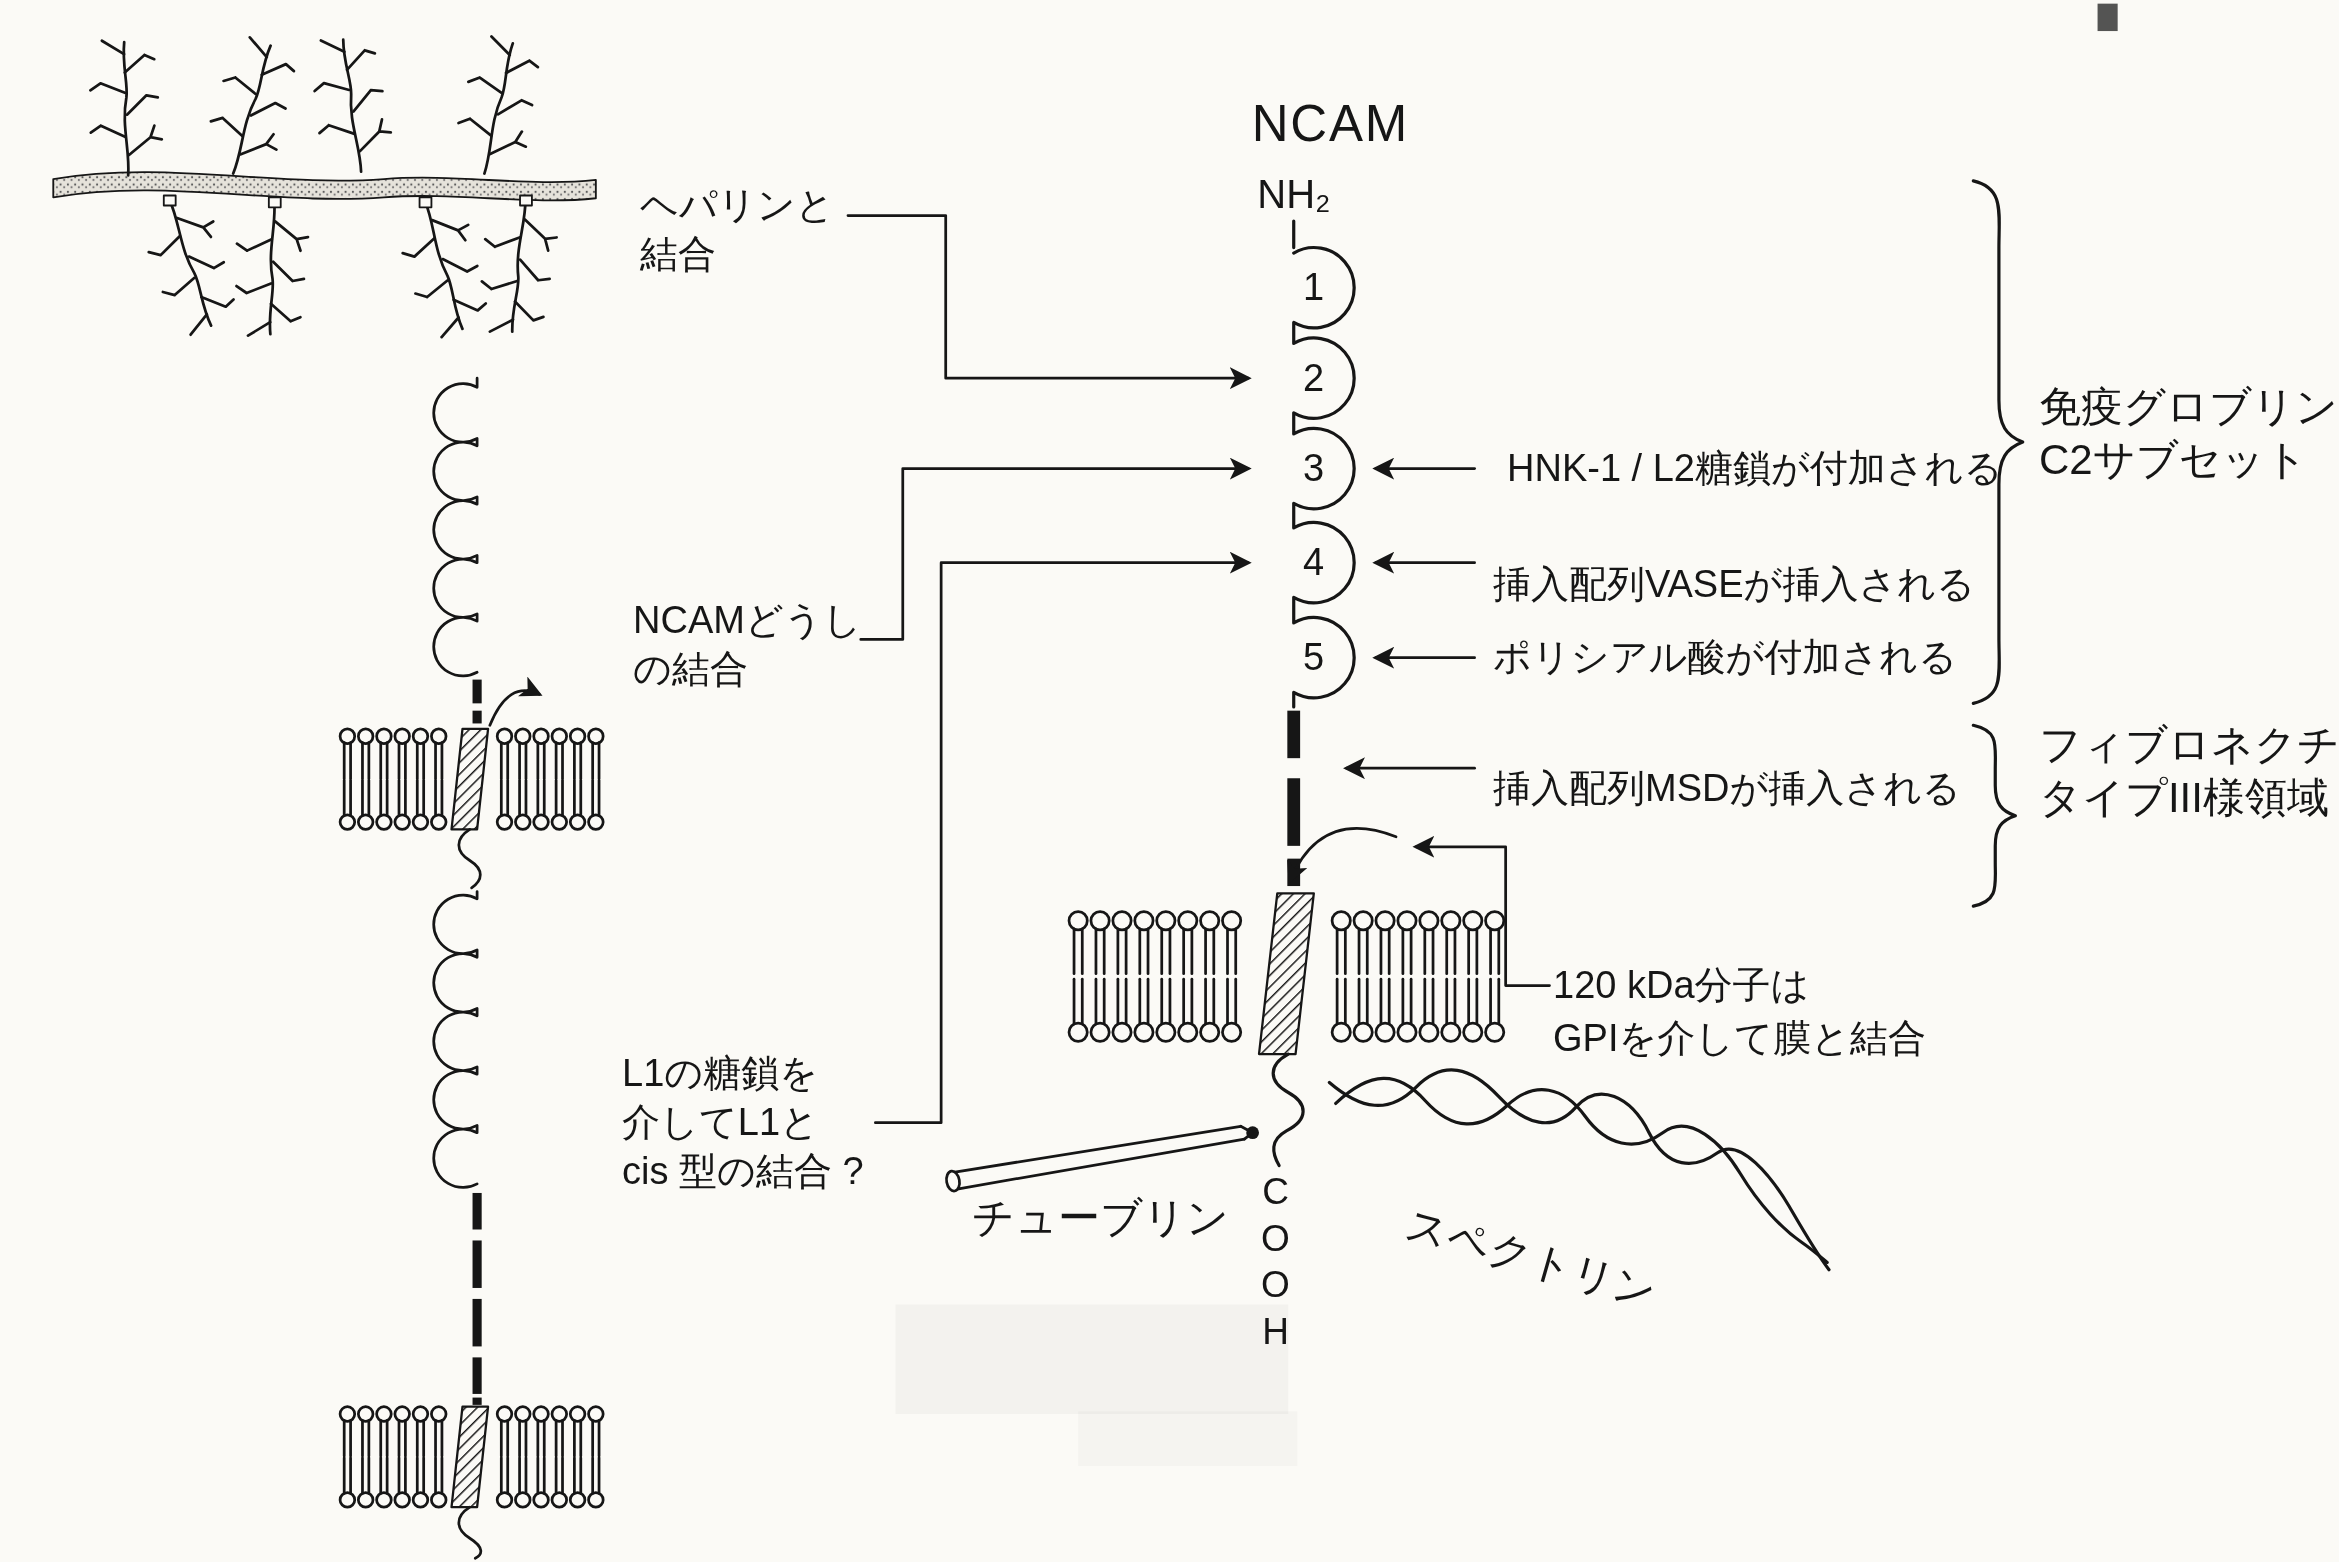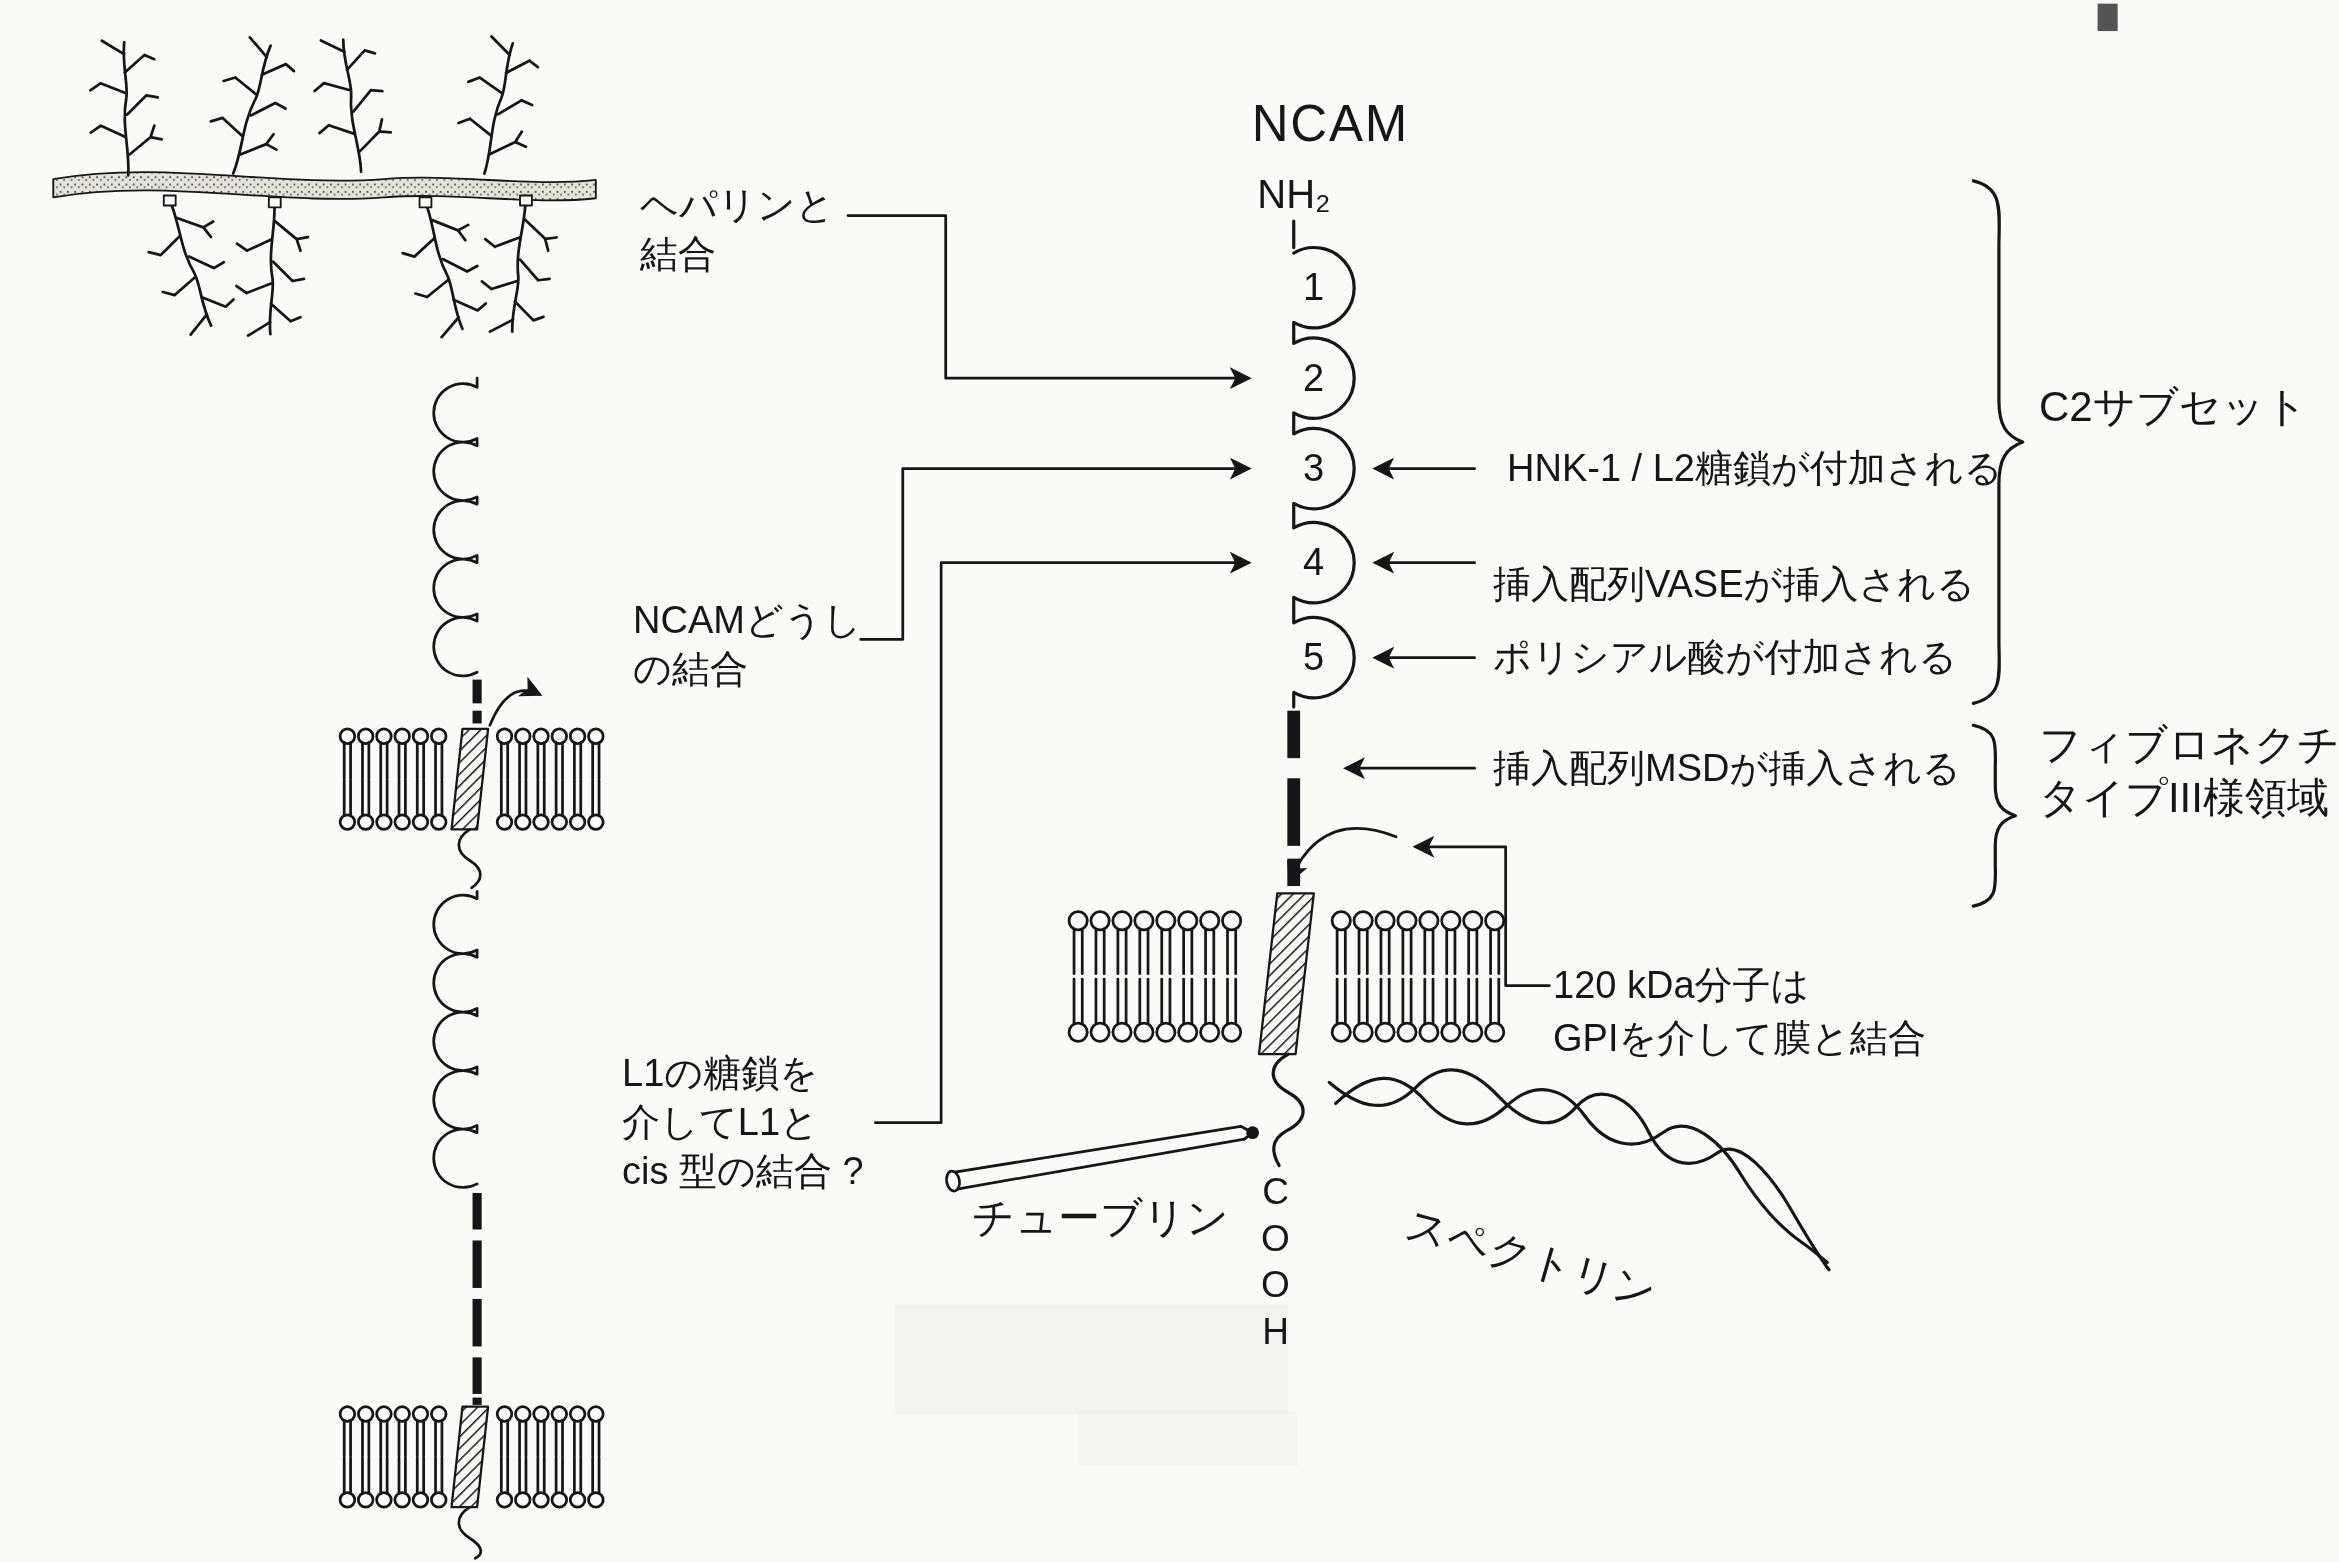--- a/index.html
+++ b/index.html
@@ -267,23 +267,24 @@
 
 <div class="label" style="left:622px;top:1049px;">
   <div>L1の糖鎖を</div>
   <div>介してL1と</div>
   <div>cis 型の結合 ?</div>
 </div>
 
 <div class="label" style="left:1507px;top:444px;text-align:center;">HNK-1 / L2糖鎖が付加される</div>
 <div class="label" style="left:1493px;top:538px;margin-top:22px;">挿入配列VASEが挿入される</div>
 <div class="label" style="left:1493px;top:633px;">ポリシアル酸が付加される</div>
-<div class="label" style="left:1493px;top:744px;">挿入配列MSDが挿入される</div>
+<div class="label" style="left:1493px;top:764px;">挿入配列MSDが挿入される</div>
 
 <div class="label brace-label" style="left:2039px;top:380px;">
+  <div>免疫グロブリン</div>
   <div>C2サブセット</div>
 </div>
 
 <div class="label brace-label" style="left:2039px;top:718px;">
   <div>フィブロネクチン</div>
   <div>タイプIII様領域</div>
 </div>
 
 <div class="label gpi-label" style="left:1553px;top:959px;">
   <div>120 kDa分子は</div>

